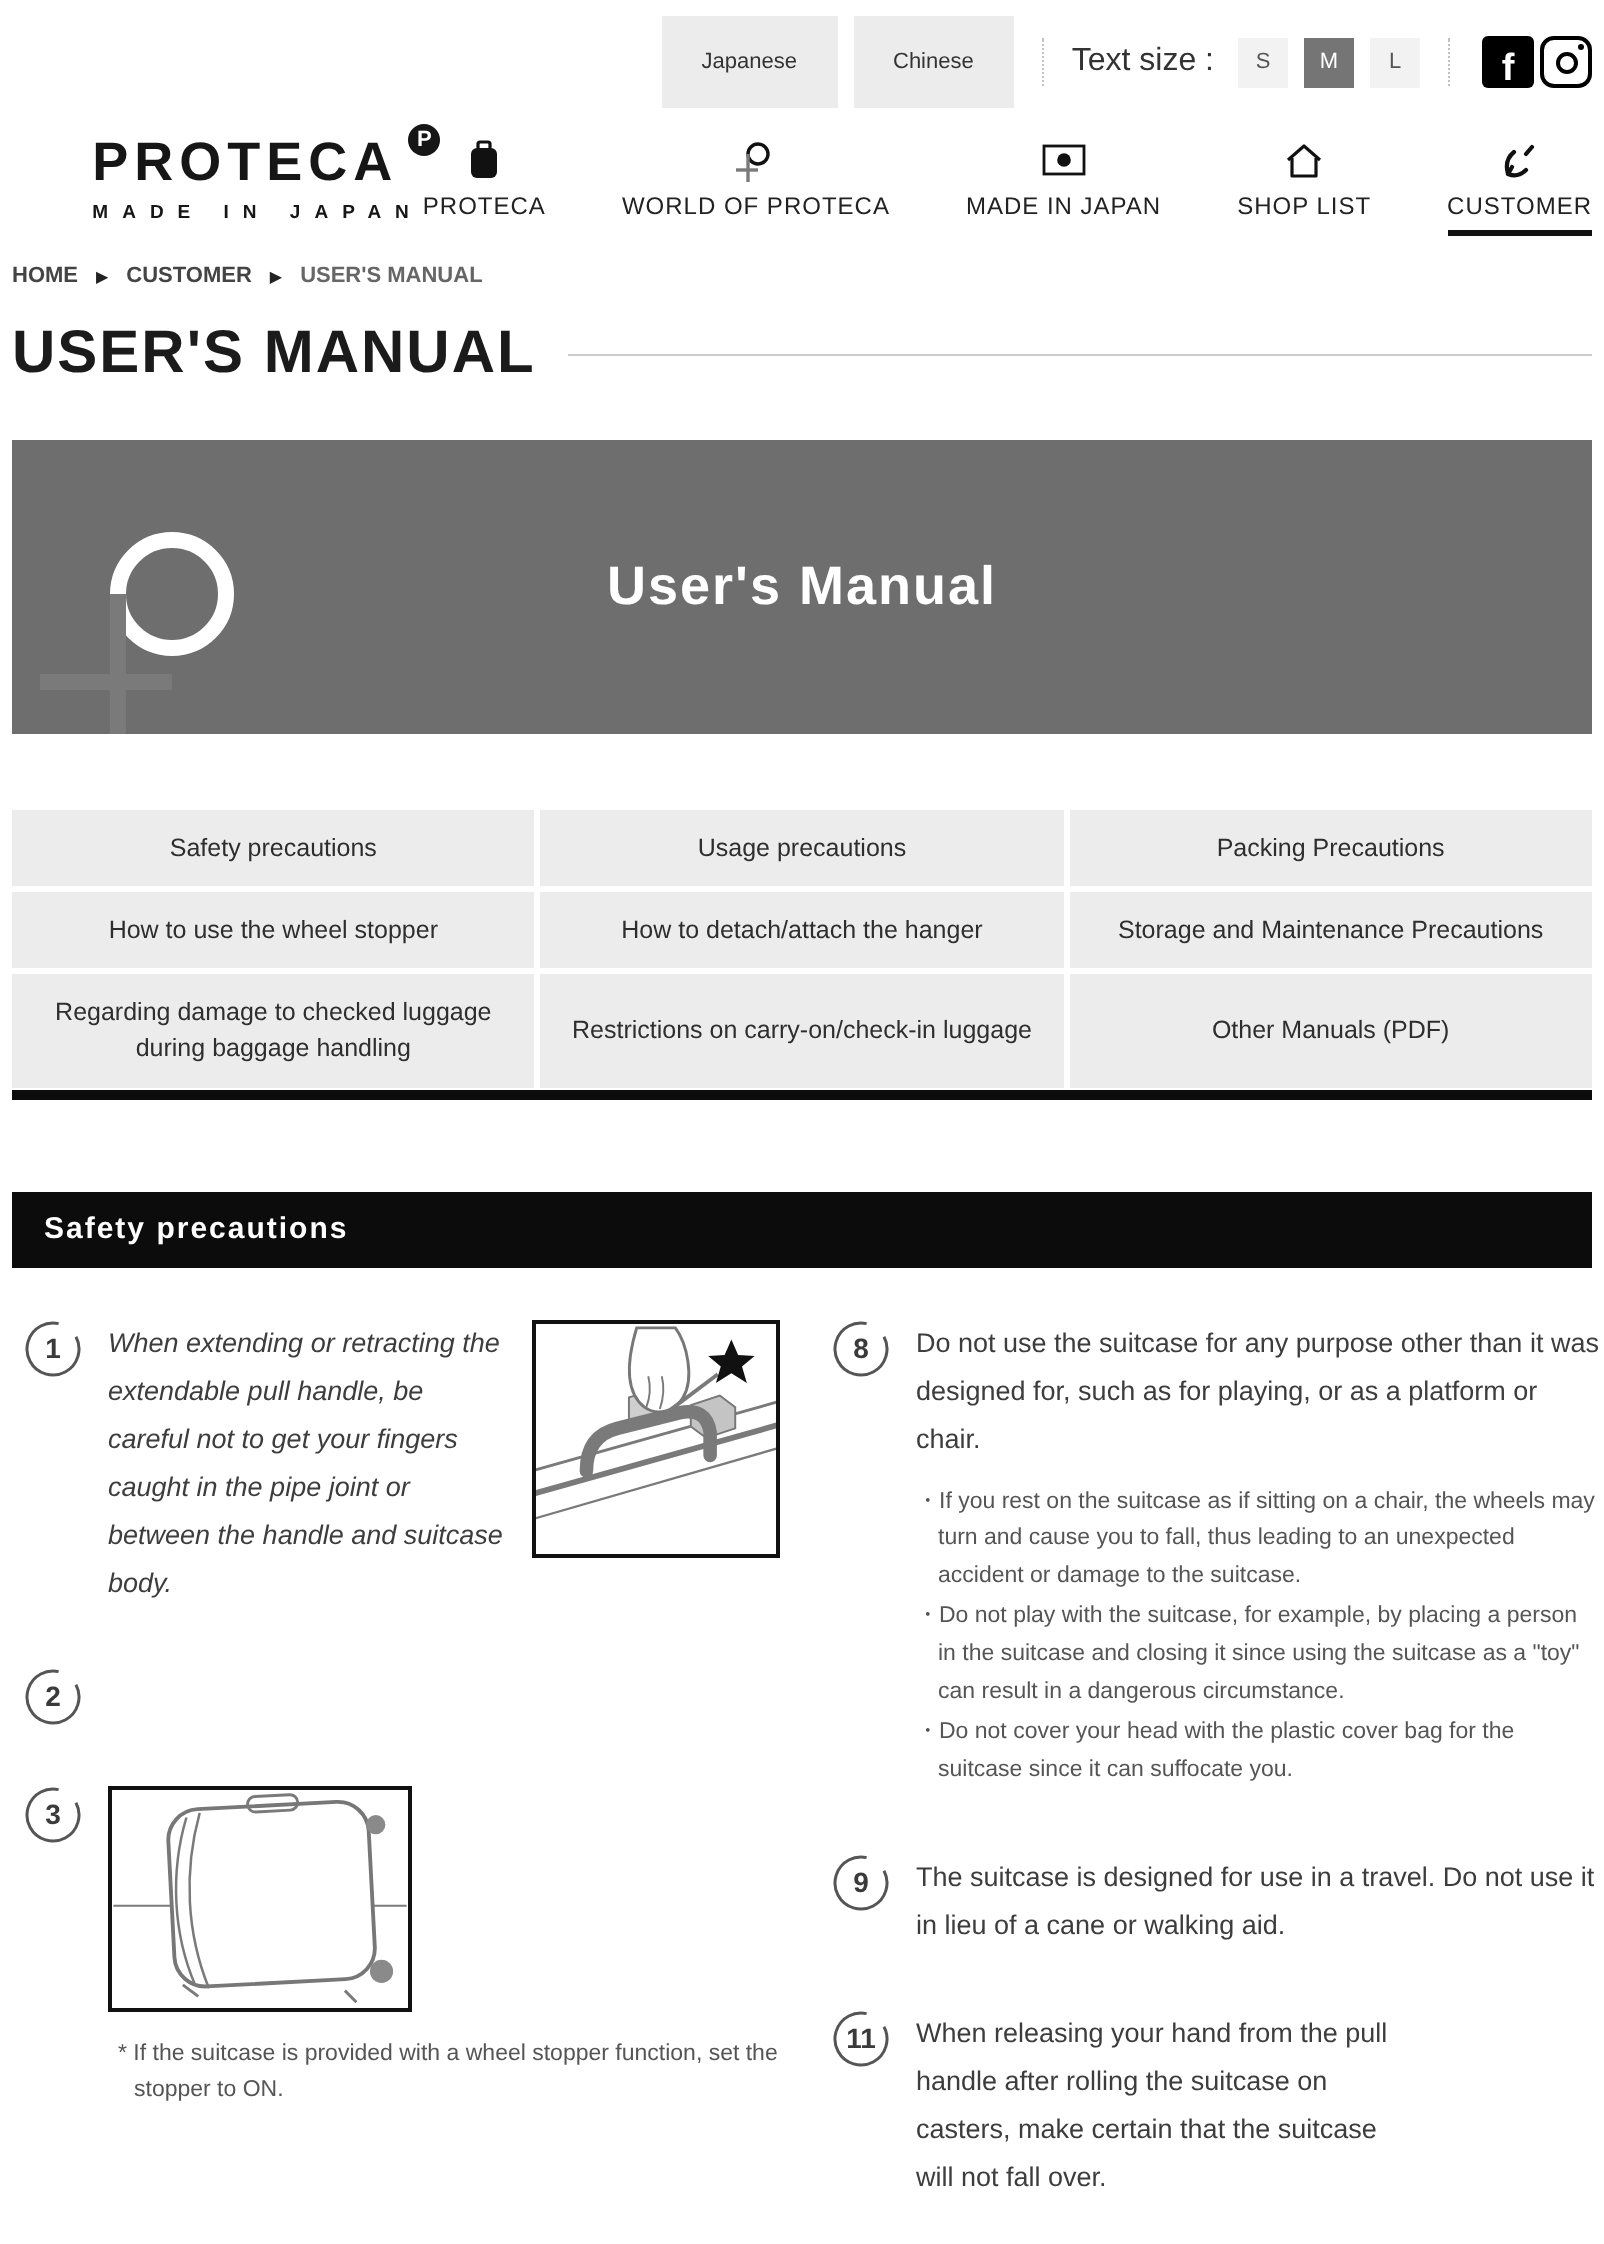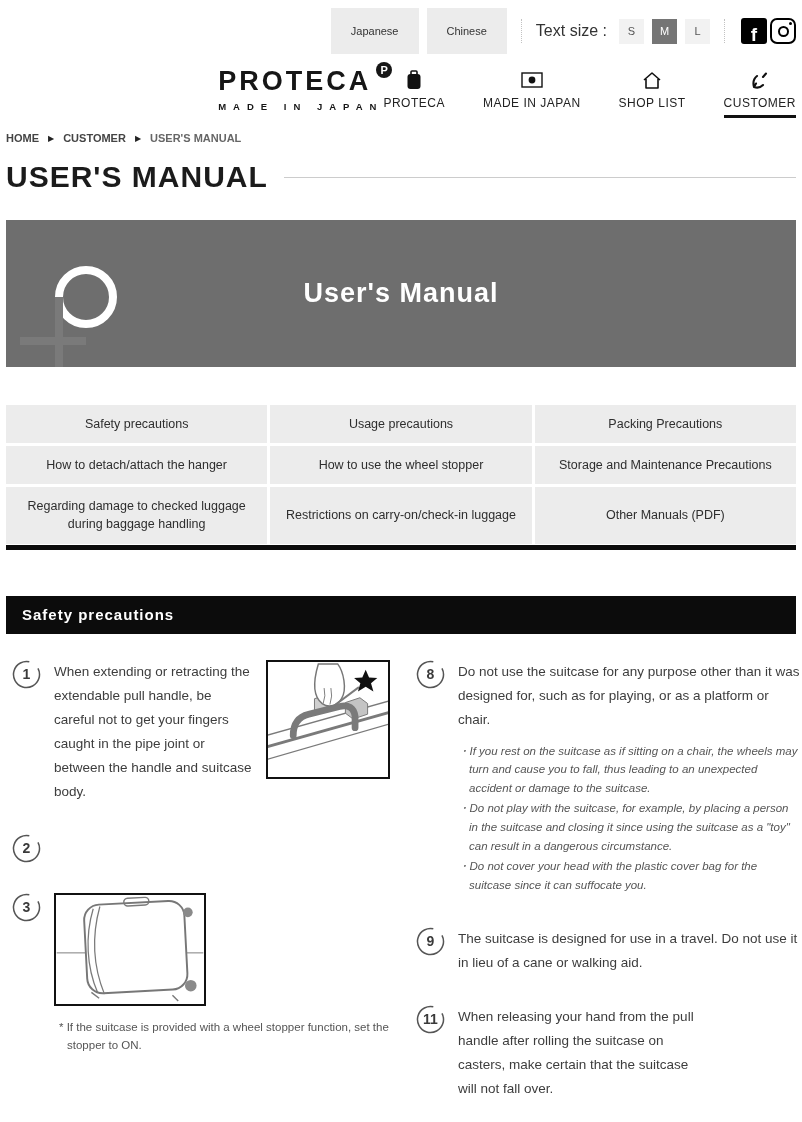--- a/index.html
+++ b/index.html
@@ -62,25 +62,25 @@
   .content { display:flex; gap:26px; padding:26px 2px 0 12px; }
   .col-left { width:378px; flex:none; }
   .col-right { flex:1; min-width:0; }
   .item { display:flex; margin-bottom:30px; }
   .numwrap { width:30px; flex:none; margin-right:12px; }
   .numcircle { position:relative; width:29px; height:29px; }
   .numcircle svg { position:absolute; left:0; top:0; }
   .numcircle .n { position:absolute; left:0; top:0; width:29px; height:29px; display:flex; align-items:center; justify-content:center; font-size:14px; font-weight:bold; color:#3a3a3a; }
   .ibody { flex:1; min-width:0; }
   .itext { font-size:13.5px; line-height:1.78; color:#3d3d3d; }
-  .irow { display:flex; gap:12px; }
+  .irow { display:flex; gap:12px;font-style:italic; }
   .irow .itext { flex:1; }
   .figure { flex:none; border:2px solid #111; background:#fff; }
   .note { font-size:11.5px; color:#555; line-height:1.6; margin-top:12px; padding-left:13px; text-indent:-8px; }
-  .bullets { list-style:none; margin-top:10px;font-style:italic; }
+  .bullets { list-style:none; margin-top:10px; }
   .bullets li { font-size:11.5px; color:#555; line-height:1.62; padding-left:11px; text-indent:-11px; margin-bottom:2px; }
   .narrow { max-width:238px; }
   .narrow1 { max-width:200px; }
   .narrow3 { max-width:170px; }
   line, path.ln, circle.ln, rect.ln, ellipse.ln { stroke:#7a7a7a; fill:none; }
 </style>
 </head>
 <body>
 
 <div class="topbar">
@@ -112,20 +112,30 @@
       <span class="nicon">
         <svg width="16" height="20" viewBox="0 0 16 20">
             <path d="M5 4 V2 q0-1 1-1 h4 q1 0 1 1 V4" stroke="#111" stroke-width="1.6" fill="none"></path>
             <rect x="1.5" y="4" width="13" height="15" rx="3" fill="#111"></rect>
           </svg>
       </span>
       <span class="nlabel">PROTECA</span>
     </div>
     <div class="nav-item">
       <span class="nicon">
+        <svg width="20" height="21" viewBox="0 0 20 21">
+            <circle cx="11" cy="7" r="5" stroke="#111" stroke-width="1.7" fill="none"></circle>
+            <line x1="6" y1="7" x2="6" y2="21" stroke="#111" stroke-width="1.7"></line>
+            <line x1="0" y1="15" x2="11" y2="15" stroke="#111" stroke-width="1.7"></line>
+          </svg>
+      </span>
+      <span class="nlabel">WORLD OF PROTECA</span>
+    </div>
+    <div class="nav-item">
+      <span class="nicon">
         <svg width="22" height="16" viewBox="0 0 22 16">
             <rect x="1" y="1" width="20" height="14" stroke="#111" stroke-width="1.4" fill="none"></rect>
             <circle cx="11" cy="8" r="3.4" fill="#111"></circle>
           </svg>
       </span>
       <span class="nlabel">MADE IN JAPAN</span>
     </div>
     <div class="nav-item">
       <span class="nicon">
         <svg width="20" height="19" viewBox="0 0 20 19">
@@ -164,22 +174,22 @@
     <line x1="39" y1="32" x2="39" y2="102" stroke="#fff" stroke-width="8"></line>
     <line x1="0" y1="76" x2="66" y2="76" stroke="#fff" stroke-width="8"></line>
   </svg>
   <div class="hero-title">User's Manual</div>
 </div>
 
 <div class="link-table">
   <div class="link-cell">Safety precautions</div>
   <div class="link-cell">Usage precautions</div>
   <div class="link-cell">Packing Precautions</div>
+  <div class="link-cell">How to use the wheel stopper</div>
   <div class="link-cell">How to detach/attach the hanger</div>
-  <div class="link-cell">How to use the wheel stopper</div>
   <div class="link-cell">Storage and Maintenance Precautions</div>
   <div class="link-cell">Regarding damage to checked luggage during baggage handling</div>
   <div class="link-cell">Restrictions on carry-on/check-in luggage</div>
   <div class="link-cell">Other Manuals (PDF)</div>
 </div>
 <div class="table-rule"></div>
 
 <div class="section-bar">Safety precautions</div>
 
 <div class="content">

